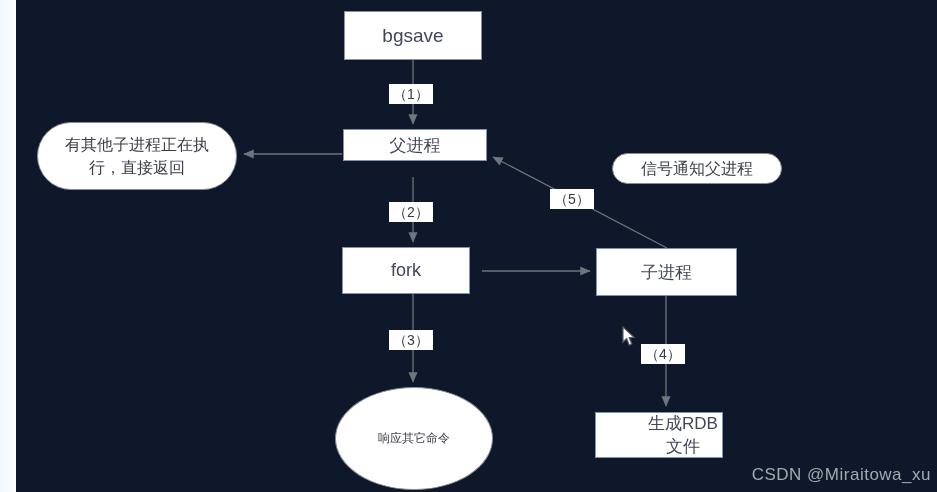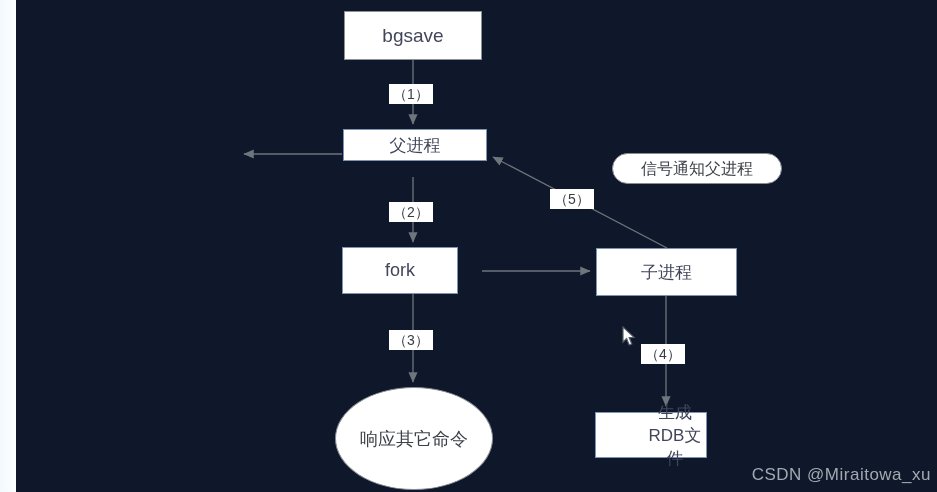--- a/index.html
+++ b/index.html
@@ -19,27 +19,27 @@
     position: absolute;
     display: flex; align-items: center; justify-content: center;
     text-align: center;
     background: #ffffff;
     box-sizing: border-box;
     color: #42465a;
   }
   .rect { border: 1.5px solid #7d93b4; font-size: 17px; }
   .rect.gray { border-color: #8d9095; }
   .stadium { border: 1.5px solid #888c92; color: #3b3f47; font-size: 16px; line-height: 23px; }
-  .oval { border: 1.5px solid #888c92; border-radius: 50%; color: #3b3f47; font-size: 18px; }
+  .oval { border: 1.5px solid #888c92; border-radius: 50%; color: #3b3f47; font-size: 12px; }
 
   .box-bgsave   { left: 344px; top: 11px;  width: 138px; height: 49px; font-size: 19px; }
   .box-parent   { left: 343px; top: 129px; width: 144px; height: 32px; }
-  .box-fork     { left: 342px; top: 247px; width: 116px; height: 47px; font-size: 18px; }
+  .box-fork     { left: 342px; top: 247px; width: 128px; height: 47px; font-size: 18px; }
   .box-child    { left: 596px; top: 248px; width: 141px; height: 48px; }
-  .box-rdb      { left: 595px; top: 412px; width: 112px; height: 46px; padding-left: 48px; }
+  .box-rdb      { left: 595px; top: 412px; width: 128px; height: 46px; padding-left: 48px; }
 
   .ell-busy     { left: 37px;  top: 122px; width: 200px; height: 68px; border-radius: 34px; padding: 0 20px; }
   .ell-signal   { left: 612px; top: 153px; width: 170px; height: 31px; border-radius: 24px; }
   .ell-respond  { left: 335px; top: 387px; width: 158px; height: 103px; }
 
   .step-label {
     position: absolute;
     width: 44px; height: 20px; line-height: 20px;
     text-align: center;
     background: #ffffff;
@@ -91,20 +91,21 @@
   <div class="node rect gray box-bgsave">bgsave</div>
 
   <div class="node rect box-parent">父进程</div>
 
   <div class="node rect box-fork">fork</div>
 
   <div class="node rect box-child">子进程</div>
 
   <div class="node rect box-rdb">生成RDB文件</div>
 
+  <div class="node stadium ell-busy">有其他子进程正在执行，直接返回</div>
 
   <div class="node stadium ell-signal">信号通知父进程</div>
 
   <div class="node oval ell-respond">响应其它命令</div>
 
   <div class="step-label s1">（1）</div>
   <div class="step-label s2">（2）</div>
   <div class="step-label s3">（3）</div>
   <div class="step-label s4">（4）</div>
   <div class="step-label s5">（5）</div>

